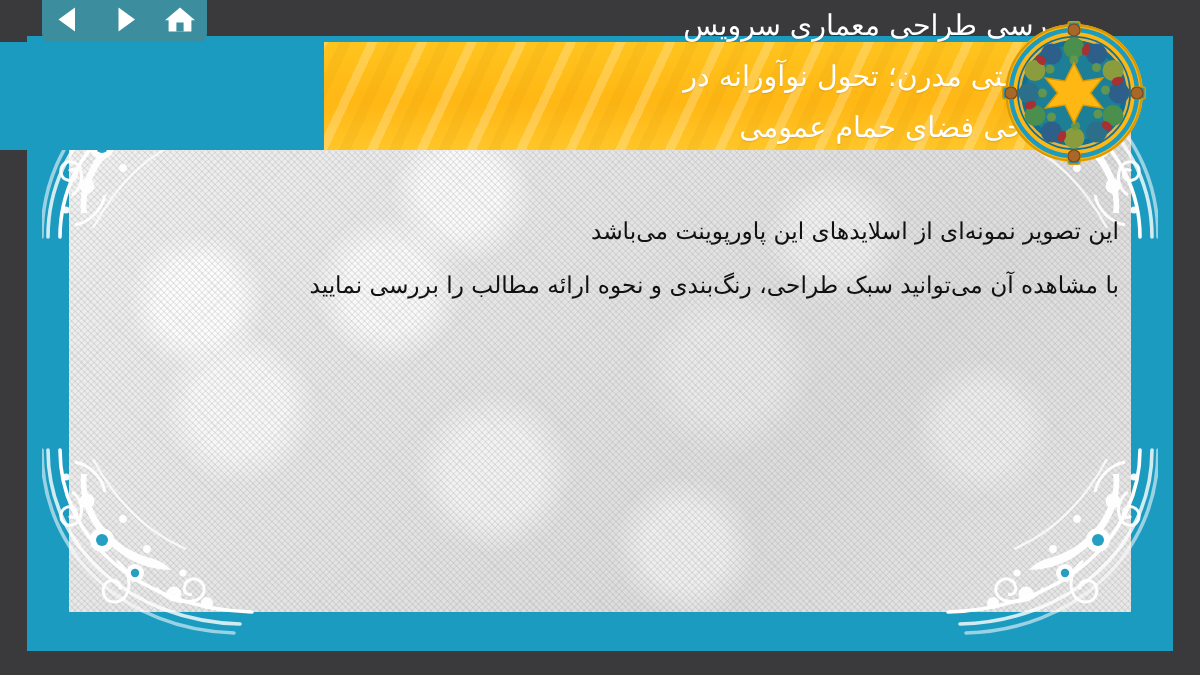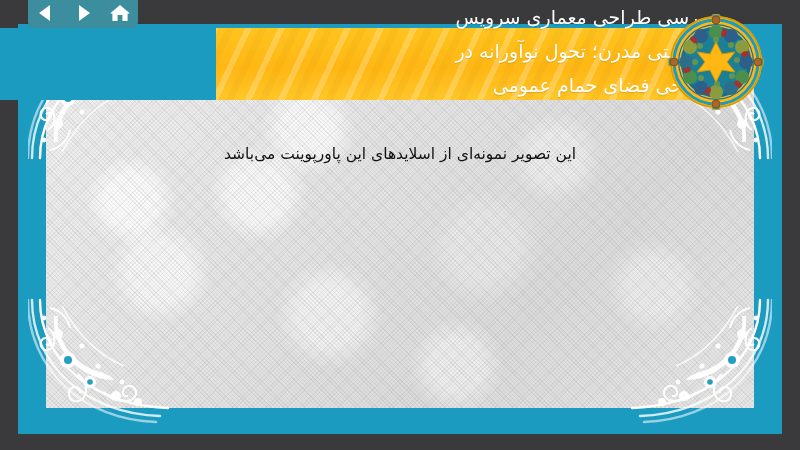--- a/index.html
+++ b/index.html
@@ -87,24 +87,23 @@
   .c-tr { right: 10px; top: 8px;    transform: scaleX(-1); }
   .c-bl { left: 10px;  bottom: 8px; transform: scaleY(-1); }
   .c-br { right: 10px; bottom: 8px; transform: scale(-1,-1); }
 
   
   .body-text {
     position: absolute;
     left: 0; right: 0; top: 112px;
     z-index: 20;
     direction: rtl;
-    text-align: center;
     color: #111;
     font-family: "DejaVu Sans", sans-serif;
-    padding: 0 48px;
+    padding: 0 36px;
   }
   .body-line {
     font-size: 15.5px;
     line-height: 36px;
     white-space: nowrap;
     letter-spacing: 0px;
   }
 
   
   .title-band {
@@ -300,20 +299,21 @@
           <circle cx="54" cy="80" r="2.6"></circle>
           <circle cx="70" cy="60" r="2.6"></circle>
           <circle cx="94" cy="44" r="2.4"></circle>
           <circle cx="16" cy="108" r="2.4"></circle>
         </g>
       </svg>
     </div>
 
     <div class="body-text">
       <div class="body-line">این تصویر نمونه‌ای از اسلایدهای این پاورپوینت می‌باشد</div>
+      <div class="body-line">با مشاهده آن می‌توانید سبک طراحی، رنگ‌بندی و نحوه ارائه مطالب را بررسی نمایید</div>
     </div>
   </div>
 
   <div class="band-tail"></div>
   <div class="title-band"></div>
   <div class="band-arrow"></div>
 
   <div class="title-text">
     <div class="title-line">بررسی طراحی معماری سرویس</div>
     <div class="title-line">بهداشتی مدرن؛ تحول نوآورانه در</div>

